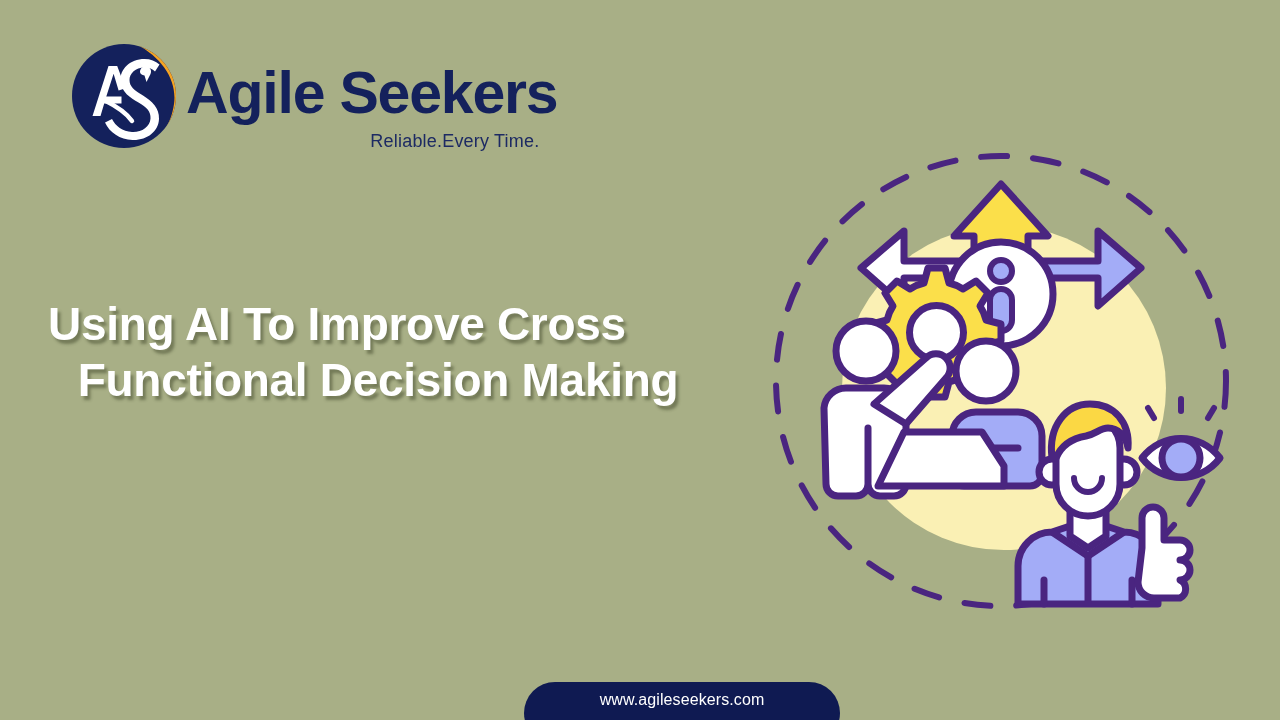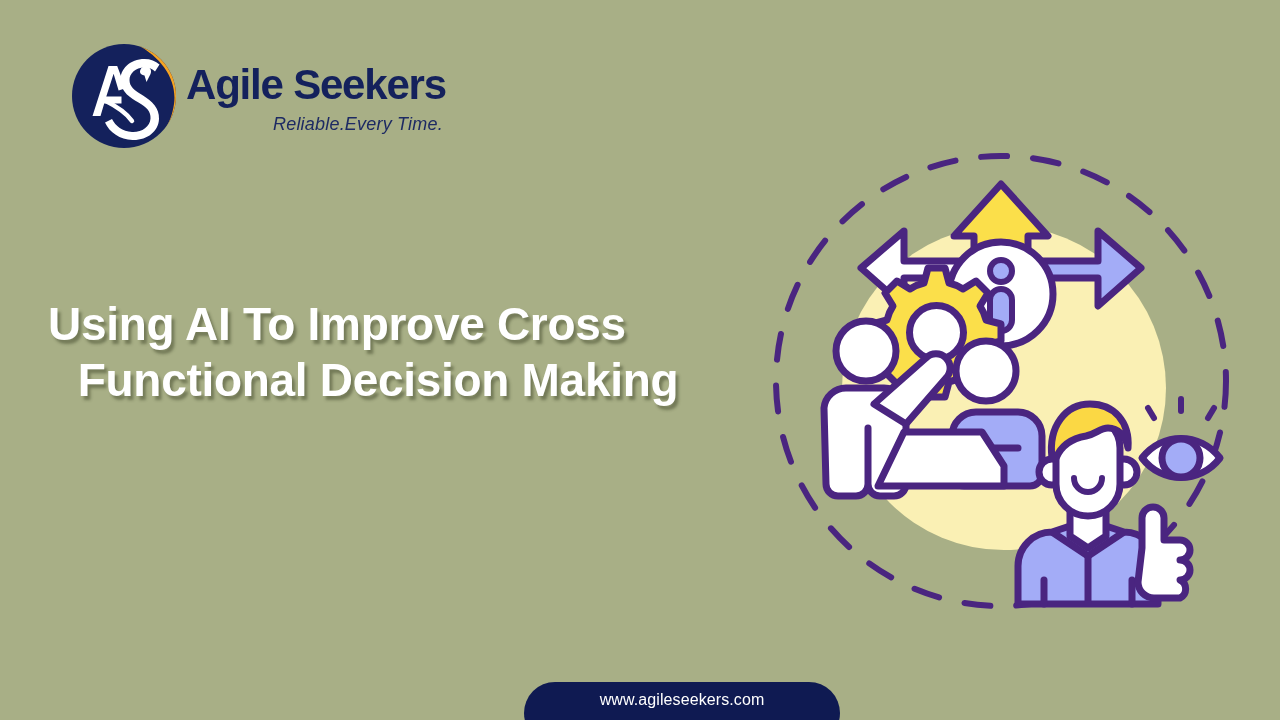--- a/index.html
+++ b/index.html
@@ -34,32 +34,31 @@
     display: block;
   }
   .brand-text {
     margin-left: 8px;
     padding-top: 22px;
     display: flex;
     flex-direction: column;
     align-items: flex-end;
   }
   .brand-name {
-    font-size: 42px;
+    font-size: 59px;
     font-weight: 700;
     letter-spacing: -1.2px;
     color: #14215c;
     line-height: 1;
     white-space: nowrap;
   }
   .brand-tagline {
     margin-top: 9px;
-    margin-right: 3px;
+    margin-right: 18px;
     font-size: 18px;
-    font-style: italic;
     font-weight: 500;
     letter-spacing: 0.2px;
     color: #1d2a63;
     line-height: 1;
     white-space: nowrap;
   }
 
   
   .headline {
     position: absolute;

